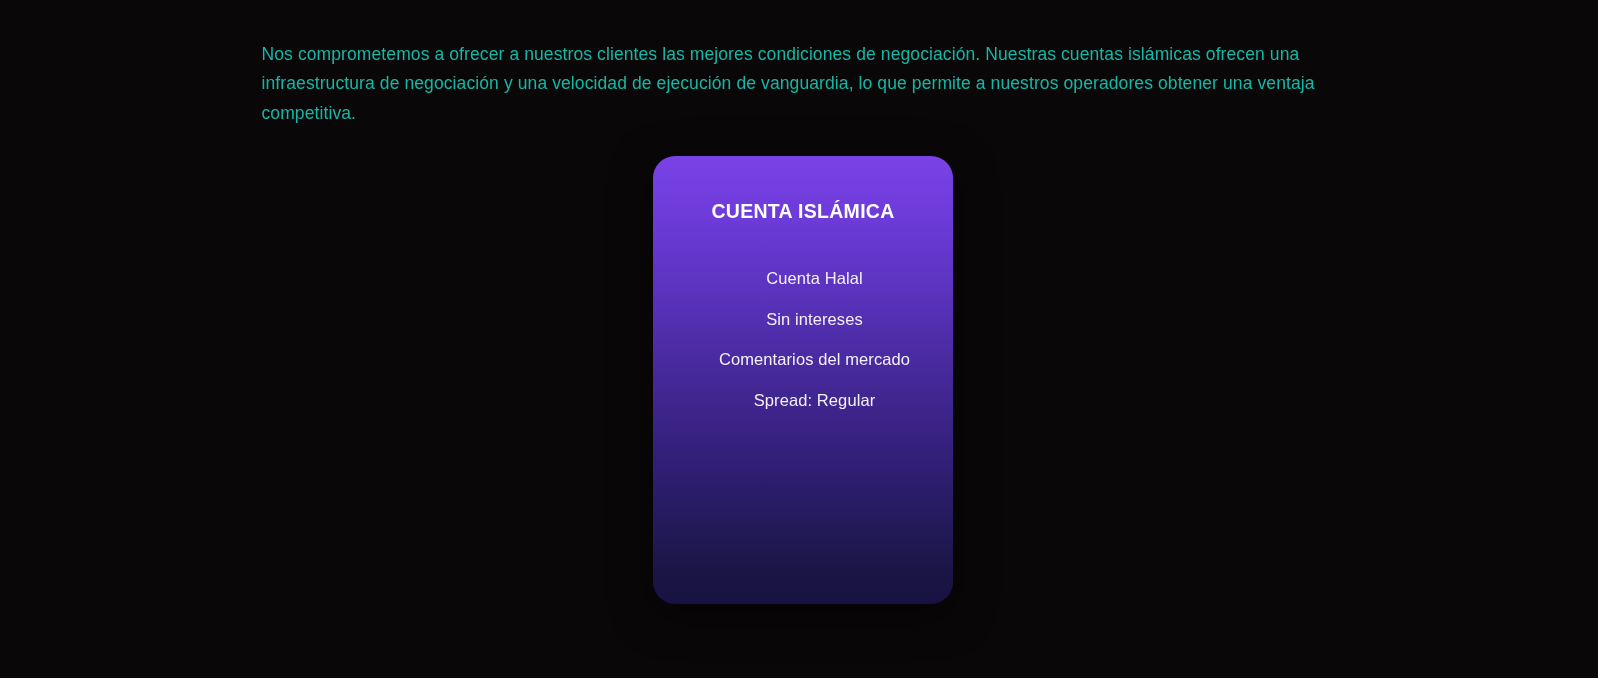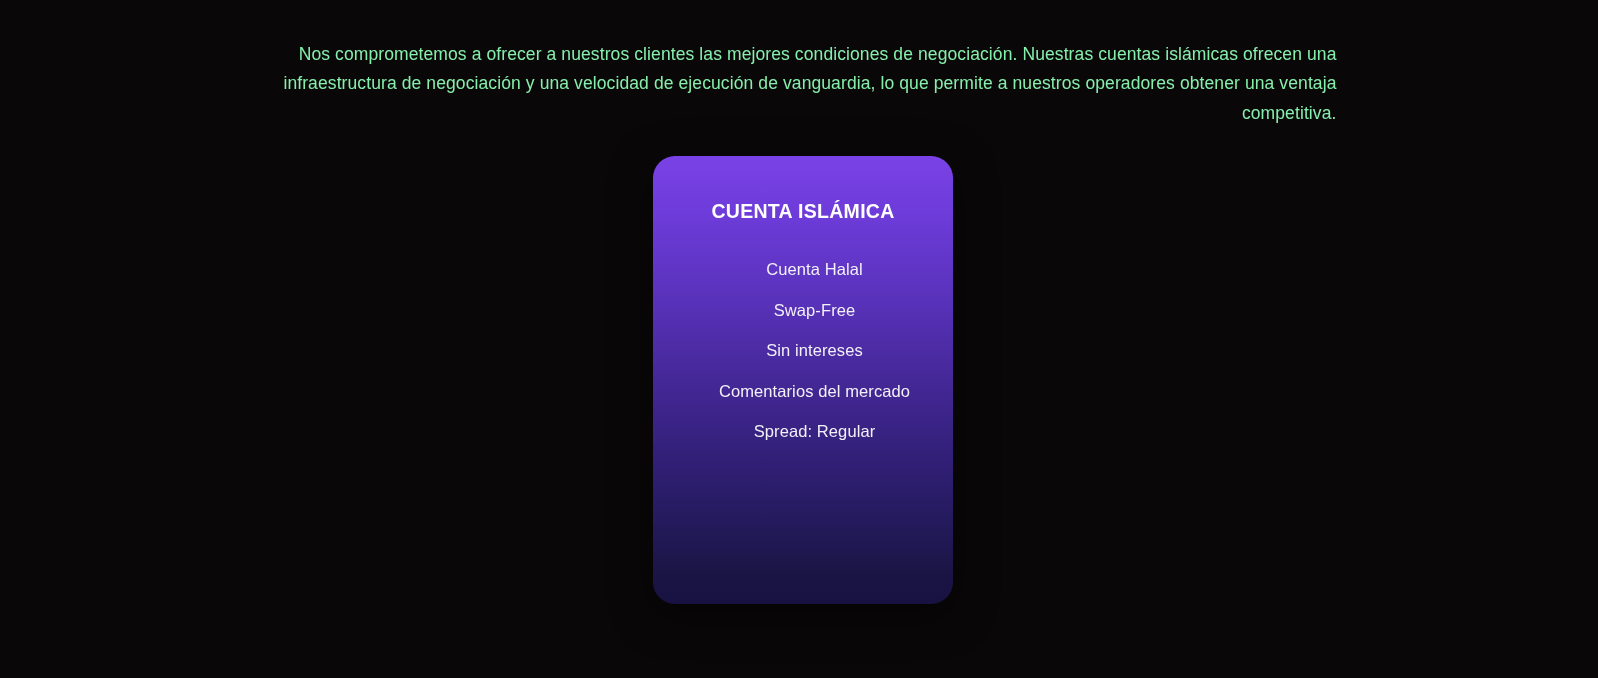--- a/index.html
+++ b/index.html
@@ -26,24 +26,24 @@
   .intro-wrap {
     position: absolute;
     top: 22px;
     left: 0;
     width: 1598px;
     display: flex;
     justify-content: center;
   }
   .intro {
     width: 1075px;
-    text-align: right;
+    text-align: left;
     font-size: 17.5px;
     line-height: 29.5px;
-    color: #86efac;
+    color: #14b8a6;
     letter-spacing: 0.1px;
   }
 
   
   .card {
     position: absolute;
     left: 653px;
     top: 156px;
     width: 300px;
     height: 448px;
@@ -62,21 +62,21 @@
   }
   .card-inner {
     padding-top: 44px;
     text-align: center;
   }
   .card-title {
     font-size: 19.5px;
     font-weight: bold;
     letter-spacing: 0.3px;
     color: #ffffff;
-    margin-bottom: 26px;
+    margin-bottom: 35px;
   }
   .feature {
     font-size: 16.5px;
     line-height: 40.5px;
     color: #f3f1f7;
     font-weight: 400;
     letter-spacing: 0.1px;
     white-space: nowrap;
     padding-left: 23px;
   }
@@ -88,20 +88,19 @@
 
   <div class="intro-wrap">
     <p class="intro">Nos comprometemos a ofrecer a nuestros clientes las mejores condiciones de negociación. Nuestras cuentas islámicas ofrecen una infraestructura de negociación y una velocidad de ejecución de vanguardia, lo que permite a nuestros operadores obtener una ventaja competitiva.</p>
   </div>
 
   <div class="card">
     <div class="card-inner">
       <div class="card-title">CUENTA ISLÁMICA</div>
 
       <div class="feature">Cuenta Halal</div>
-      <div class="feature">Swap-Free</div>
       <div class="feature">Sin intereses</div>
       <div class="feature">Comentarios del mercado</div>
       <div class="feature">Spread: Regular</div>
     </div>
   </div>
 
 </div>
 
 </body></html>

